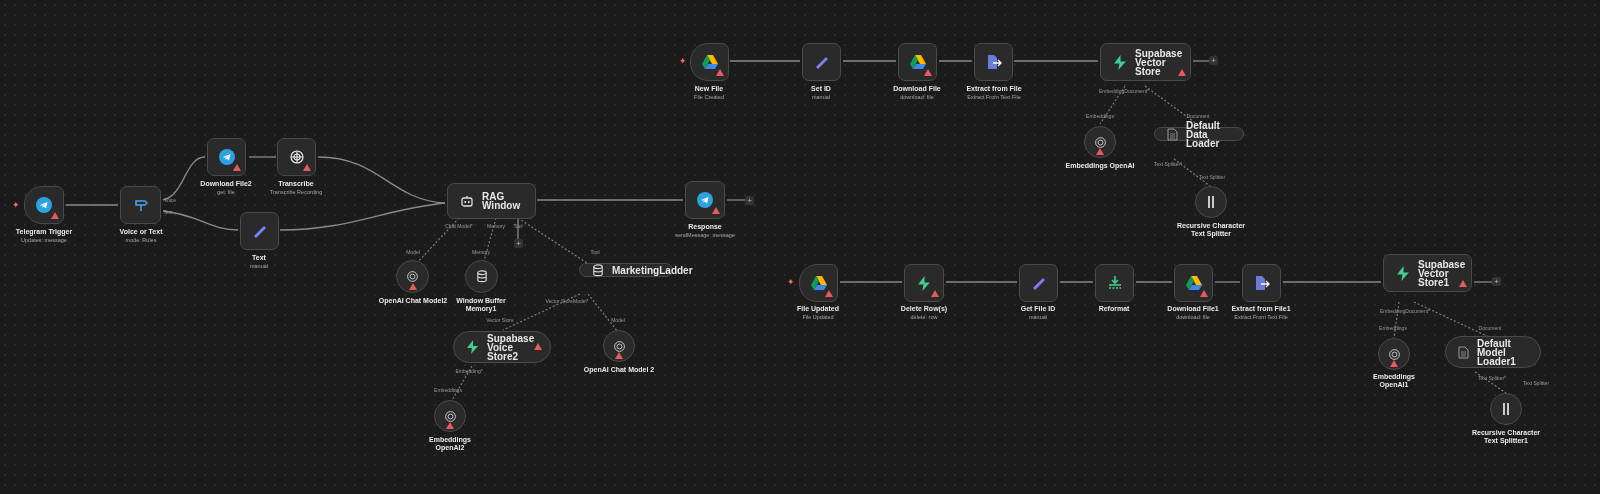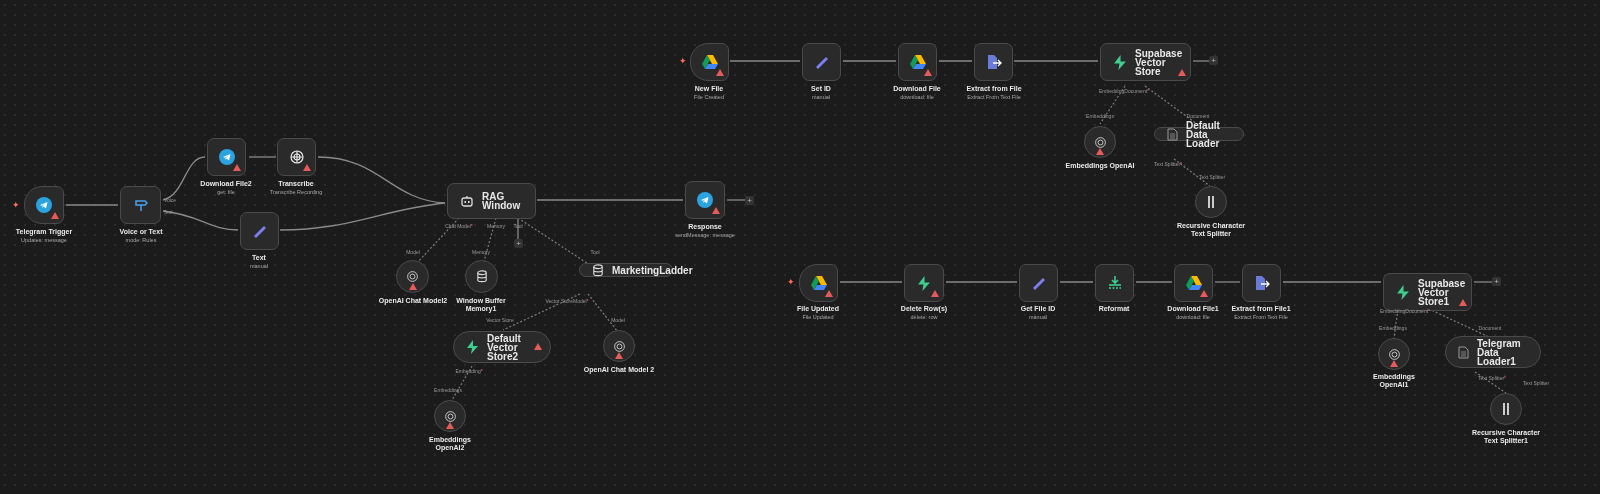--- a/index.html
+++ b/index.html
@@ -198,21 +198,21 @@
 </div>
 <div class="plab" style="left:567px;top:298px"><span>Vector Store</span><span>Model</span><span class="req">*</span></div>
 
 <div class="plab" style="left:500px;top:317px">Vector Store</div>
 <div class="node pill" style="left:453px;top:331px;width:98px;height:32px">
   <div class="ico">
       <svg width="13" height="14" viewBox="0 0 13 14">
         <path d="M7 0 L1 8 H6 L5 14 L12 6 H7 Z" fill="#3ecf8e"></path>
       </svg>
     </div>
-  <span class="title-in" style="width:48px">Default Vector Store2</span>
+  <span class="title-in" style="width:48px">Supabase Voice Store2</span>
   <span class="warn" style="right:8px;bottom:12px"></span>
 </div>
 <div class="plab" style="left:469px;top:368px"><span>Embedding</span><span class="req">*</span></div>
 
 <div class="plab" style="left:618px;top:317px">Model</div>
 <div class="node round" style="left:603px;top:330px;width:32px;height:32px">
   <div class="ico">
       <svg width="13" height="13" viewBox="0 0 16 16">
         <g fill="none" stroke="#ccc" stroke-width="1.2">
           <circle cx="8" cy="8" r="6"></circle>
@@ -397,21 +397,21 @@
   <div class="ico">
       <svg width="16" height="16" viewBox="0 0 16 16">
         <path d="M2 1 H8 L11 4 V15 H2 Z" fill="#6b7bd8"></path>
         <path d="M7 9 H15 M12 6 L15 9 L12 12" stroke="#fff" stroke-width="1.3" fill="none"></path>
       </svg>
     </div>
 </div>
 <div class="lbl" style="left:1261px;top:305px">Extract from File1</div>
 <div class="sub" style="left:1261px;top:314px">Extract From Text File</div>
 
-<div class="node wide" style="left:1383px;top:273px;width:89px;height:38px">
+<div class="node wide" style="left:1383px;top:254px;width:89px;height:38px">
   <div class="ico">
       <svg width="14" height="15" viewBox="0 0 13 14">
         <path d="M7 0 L1 8 H6 L5 14 L12 6 H7 Z" fill="#3ecf8e"></path>
       </svg>
     </div>
   <span class="title-in" style="width:50px">Supabase Vector Store1</span>
   <span class="warn"></span>
 </div>
 <div class="plus" style="left:1492px;top:277px">+</div>
 <div class="plab" style="left:1405px;top:308px"><span>Embedding</span><span>Document</span><span class="req">*</span></div>
@@ -431,21 +431,21 @@
 <div class="lbl" style="left:1394px;top:373px;width:50px;white-space:normal">Embeddings OpenAI1</div>
 
 <div class="plab" style="left:1490px;top:325px">Document</div>
 <div class="node pill" style="left:1445px;top:336px;width:96px;height:32px">
   <div class="ico">
       <svg width="11" height="13" viewBox="0 0 11 13">
         <path d="M1 1 H7 L10 4 V12 H1 Z" fill="none" stroke="#999" stroke-width="1"></path>
         <path d="M3 6 H8 M3 8 H8 M3 10 H8" stroke="#999" stroke-width="0.8"></path>
       </svg>
     </div>
-  <span class="title-in">Telegram Data Loader1</span>
+  <span class="title-in">Default Model Loader1</span>
 </div>
 <div class="plab" style="left:1492px;top:375px"><span>Text Splitter</span><span class="req">*</span></div>
 
 <div class="plab" style="left:1536px;top:380px">Text Splitter</div>
 <div class="node round" style="left:1490px;top:393px;width:32px;height:32px">
   <div class="ico">
       <svg width="8" height="12" viewBox="0 0 8 12">
         <path d="M2 0 V12 M6 0 V12" stroke="#ddd" stroke-width="1.8"></path>
       </svg>
     </div>

